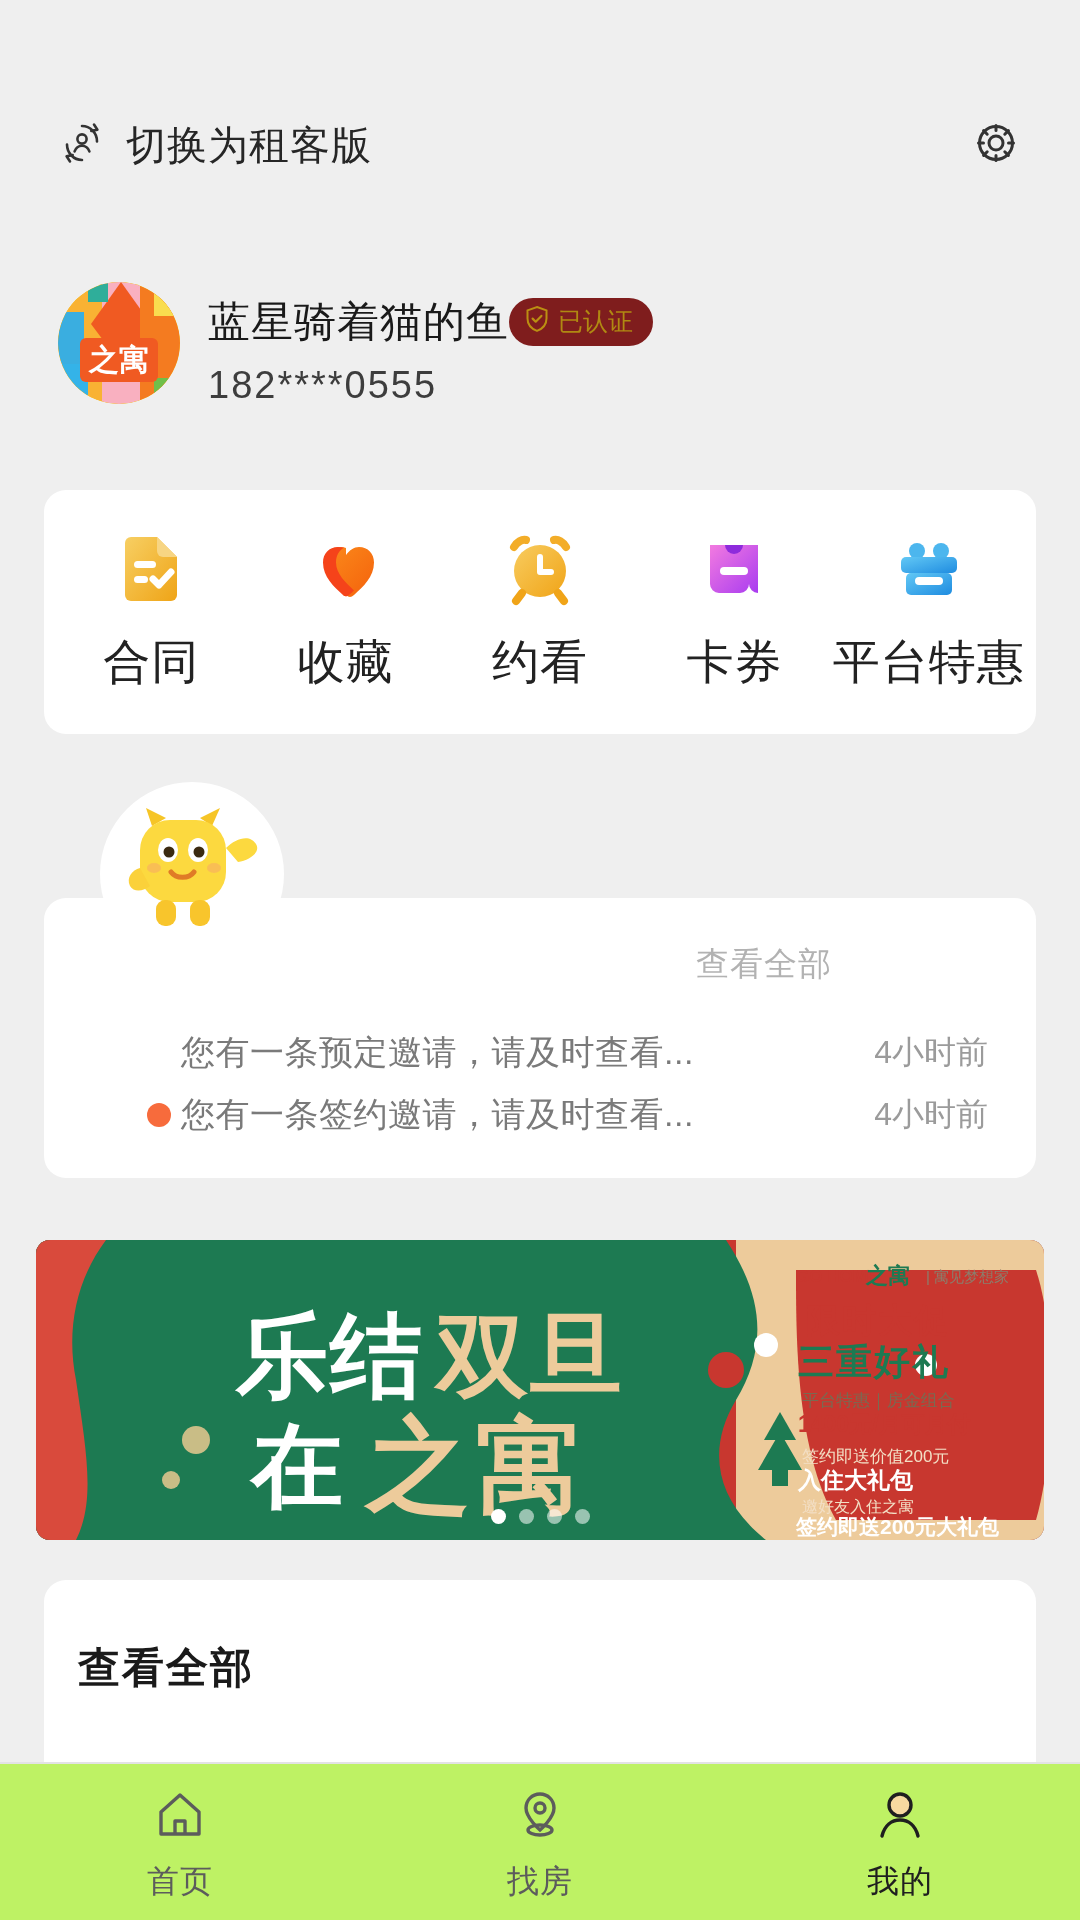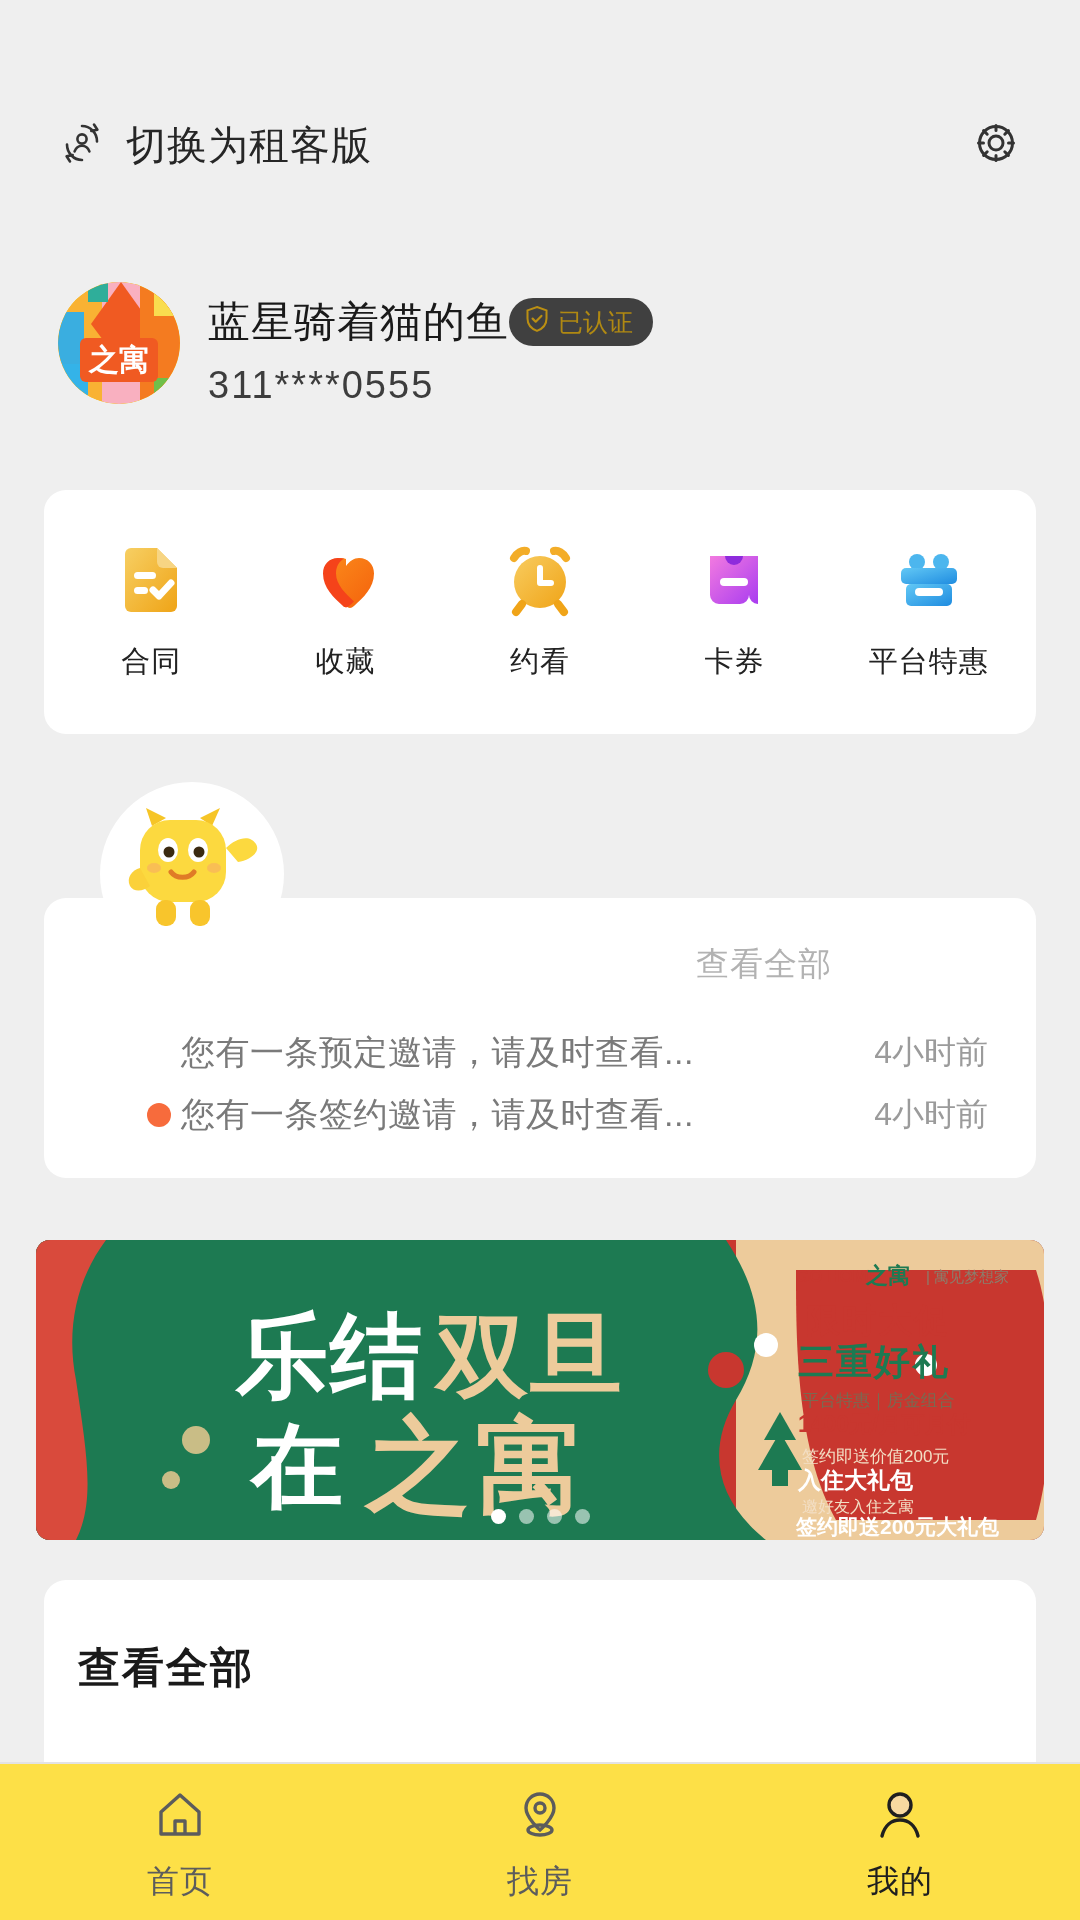--- a/index.html
+++ b/index.html
@@ -26,34 +26,34 @@
   }
   .avatar {
     width:122px; height:122px; border-radius:50%; overflow:hidden; position:relative;
     flex:0 0 auto; background:#f5c243;
   }
   .avatar svg { display:block; }
   .prof-right { padding-top:12px; }
   .name-row { display:flex; align-items:center; }
   .uname { font-size:42px; color:#1a1a1a; font-weight:400; letter-spacing:1px; }
   .verify {
-    display:inline-flex; align-items:center; gap:8px;
-    background:#404040; color:#b08912; border-radius:30px;
+    display:inline-flex; align-items:flex-start; gap:8px;
+    background:#7f1d1d; color:#b08912; border-radius:30px;
     padding:7px 20px 7px 15px; font-size:25px; white-space:nowrap;
   }
   .phone { margin-top:14px; font-size:38px; color:#3d3d3d; letter-spacing:2px; }
 
   
   .card {
     position:absolute; background:#ffffff; border-radius:22px;
   }
   .qa-card { left:44px; top:490px; width:992px; height:244px; }
   .qa-row { display:flex; height:100%; align-items:center; padding:0 10px; }
   .qa-item { flex:1; display:flex; flex-direction:column; align-items:center; gap:24px; }
-  .qa-label { font-size:29px; color:#222; letter-spacing:1px; white-space:nowrap;}
+  .qa-label { font-size:47px; color:#222; letter-spacing:1px; white-space:nowrap;}
   .qa-icon { width:76px; height:76px; display:block; }
 
   
   .msg-card { left:44px; top:898px; width:992px; height:280px; }
   .mascot-halo {
     position:absolute; left:100px; top:782px; width:184px; height:184px;
     background:#ffffff; border-radius:50%;
   }
   .mascot { position:absolute; left:116px; top:798px; width:152px; height:160px; }
   .view-all {
@@ -79,21 +79,21 @@
   .dot { width:15px; height:15px; border-radius:50%; background:rgba(255,255,255,.55); }
   .dot.on { background:#ffffff; }
 
   
   .bot-card { left:44px; top:1580px; width:992px; height:200px; border-radius:22px 22px 0 0; }
   .bot-title { position:absolute; left:78px; top:1640px; font-size:42px; color:#1a1a1a; font-weight:700; letter-spacing:2px; }
 
   
   .tabbar {
     position:absolute; left:0; bottom:0; width:1080px; height:158px;
-    background:#fde047; border-top:2px solid #e3e3e3;
+    background:#bef264; border-top:2px solid #e3e3e3;
     display:flex; align-items:flex-start; padding-top:22px;
   }
   .tab { flex:1; display:flex; flex-direction:column; align-items:center; gap:12px; }
   .tab-label { font-size:32px; color:#5c5c5c; letter-spacing:1px; }
   .tab.active .tab-label { color:#1f1f1f; }
 </style>
 </head>
 <body>
 
 <div class="screen">
@@ -151,21 +151,21 @@
         <span class="verify">
           <span>
             <svg width="26" height="28" viewBox="0 0 26 28" fill="none">
               <path d="M13 2l9.5 3.4v8.1c0 6-4 10.3-9.5 12.4C7.5 23.8 3.5 19.5 3.5 13.5V5.4L13 2z" stroke="#bb8f12" stroke-width="2" fill="none"></path>
               <path d="M8.6 13.6l3.1 3.1 5.7-5.8" stroke="#bb8f12" stroke-width="2.2" stroke-linecap="round" stroke-linejoin="round" fill="none"></path>
             </svg>
           </span>
           <span>已认证</span>
         </span>
       </div>
-      <div class="phone">311****0555</div>
+      <div class="phone">182****0555</div>
     </div>
   </div>
 
   <div class="card qa-card">
     <div class="qa-row">
 
       <div class="qa-item">
         <span class="qa-icon">
           <svg width="76" height="76" viewBox="0 0 76 76" fill="none">
             <defs>

